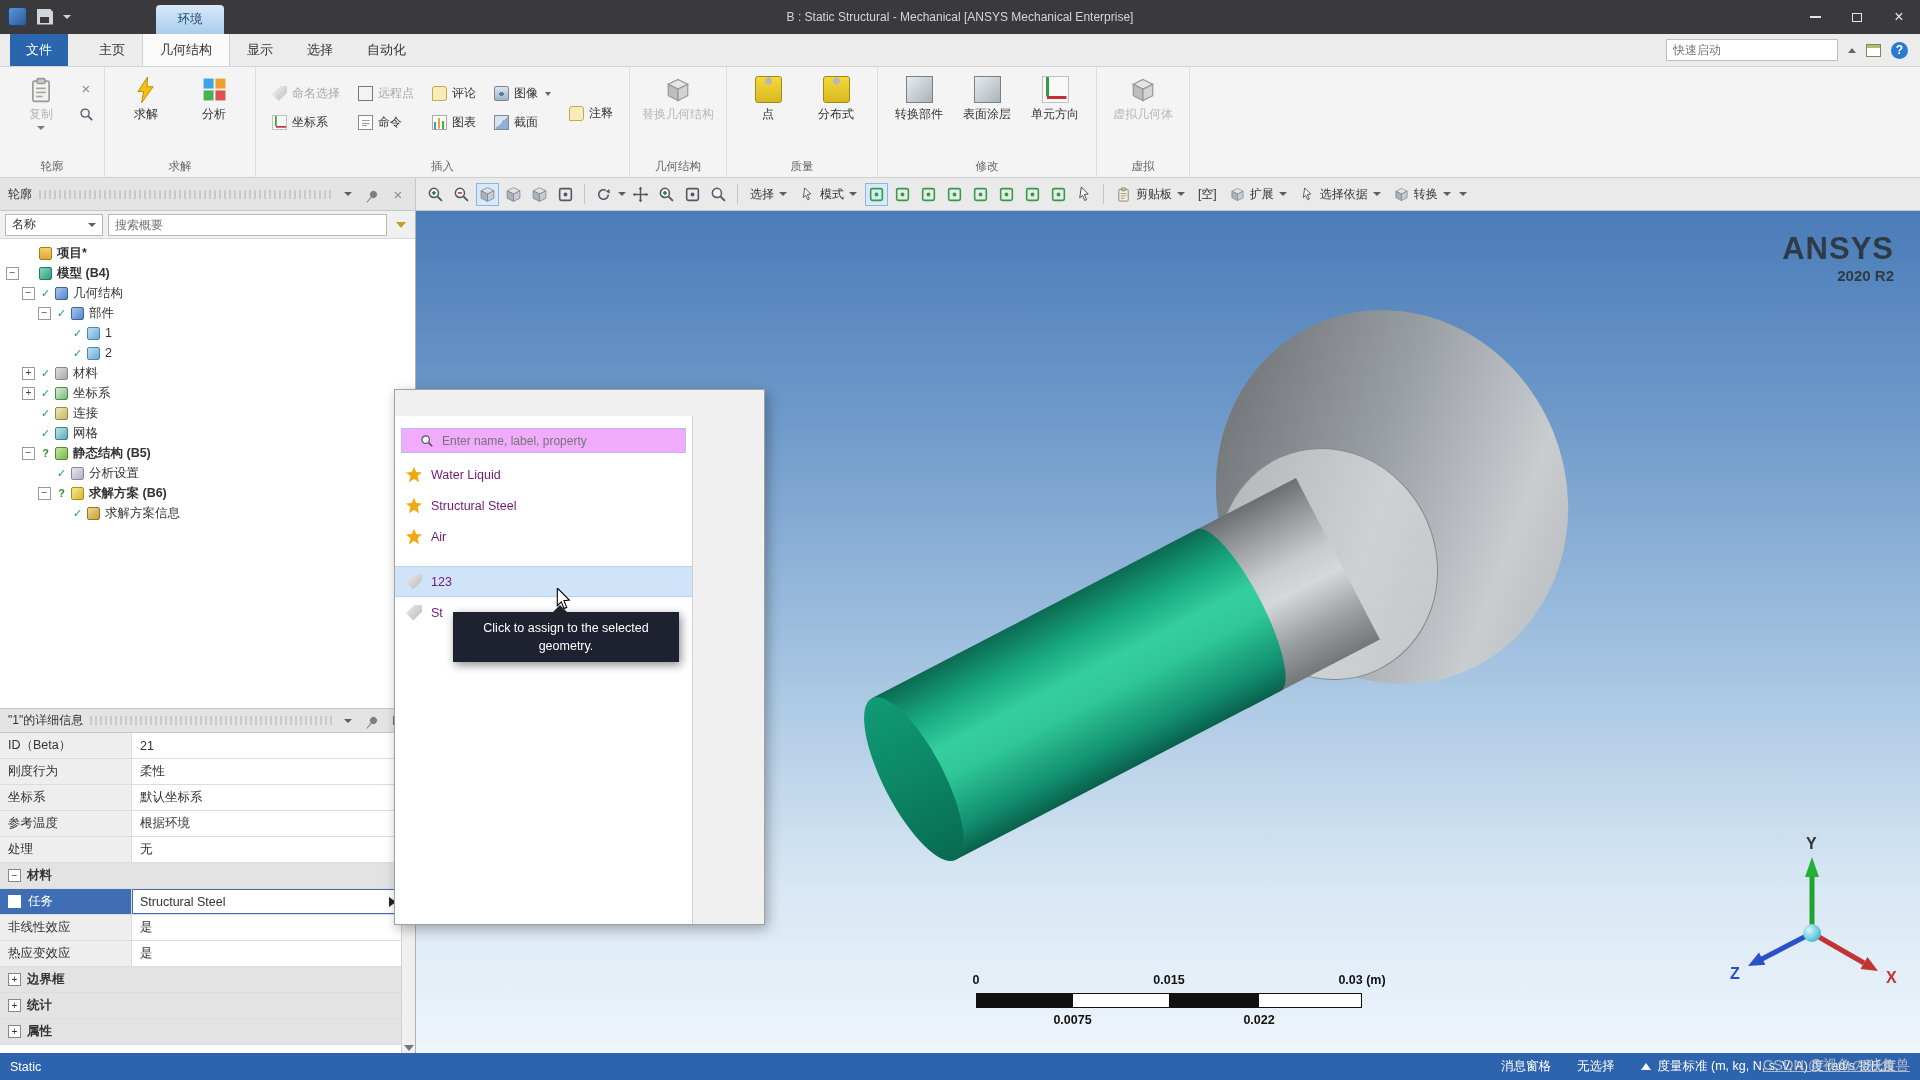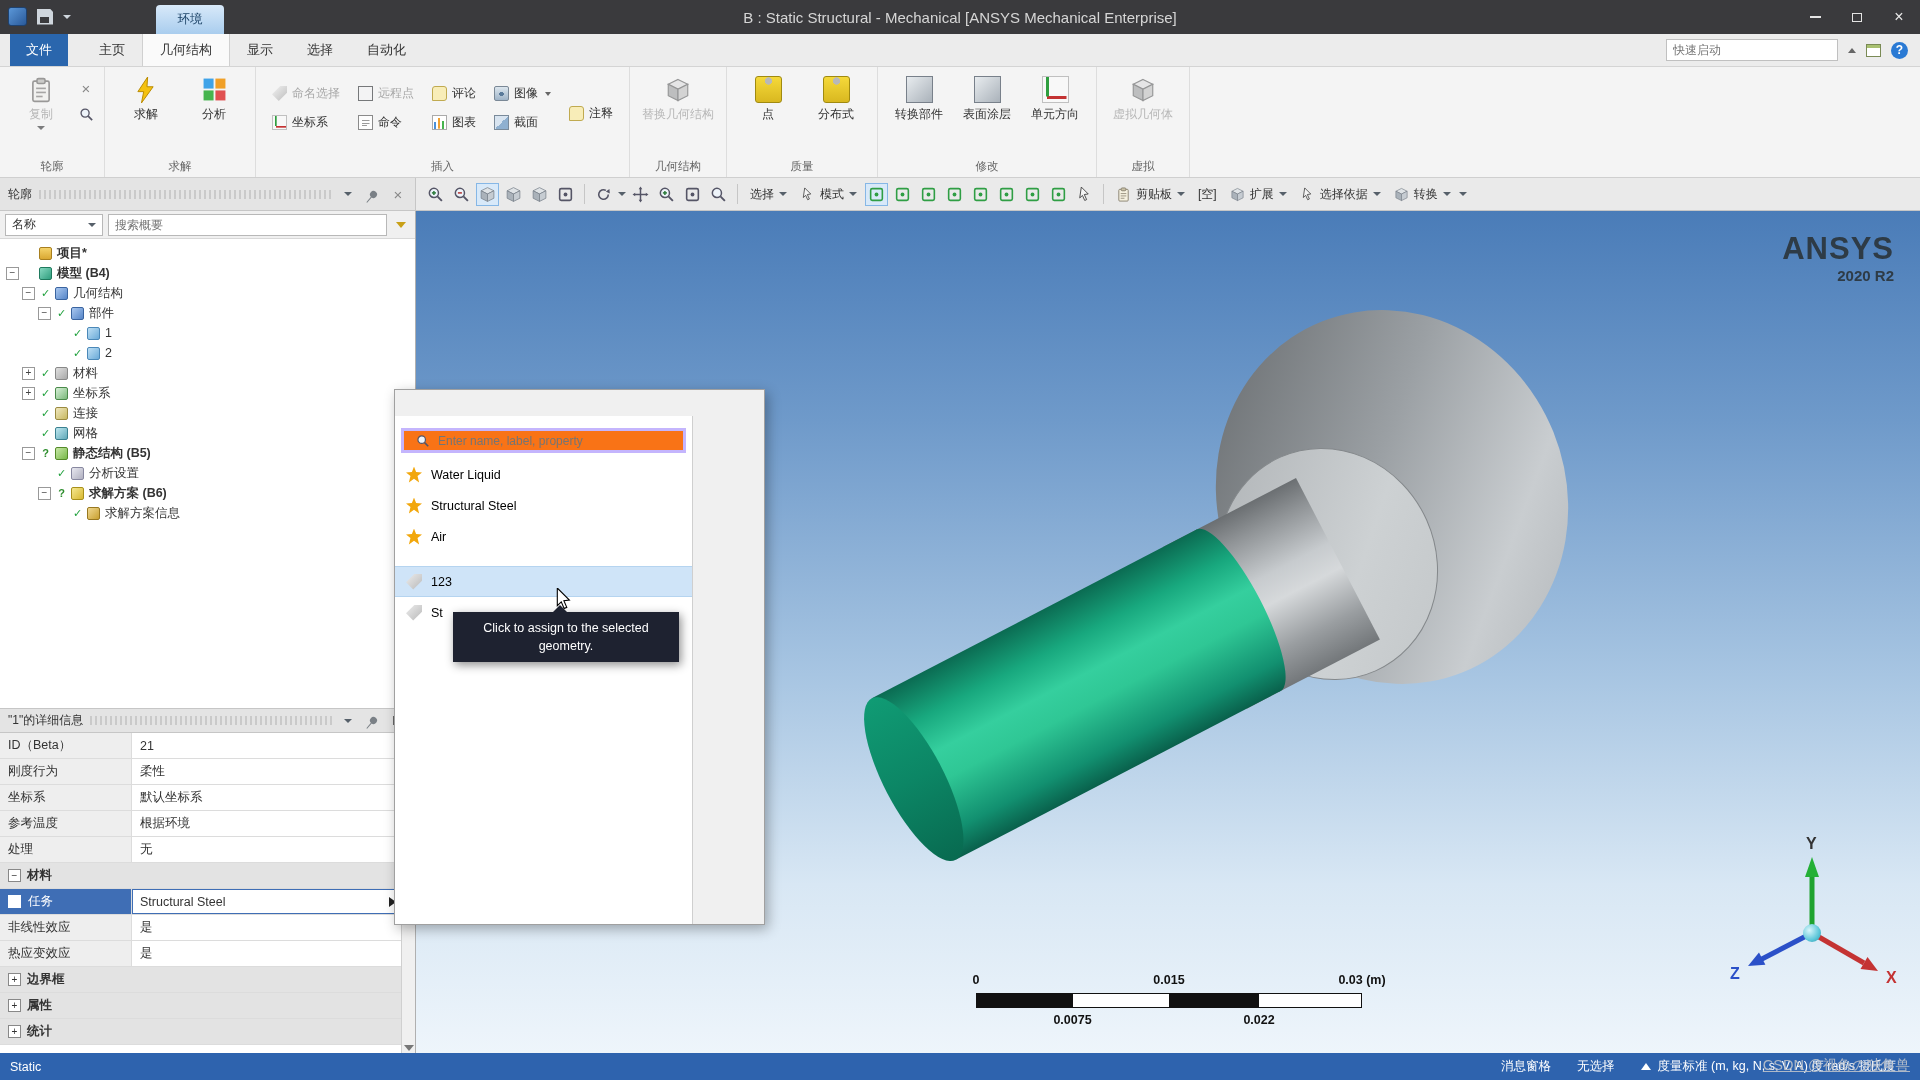--- a/index.html
+++ b/index.html
@@ -10,21 +10,21 @@
   .titlebar{position:absolute;left:0;top:0;right:0;height:34px;background:#3a3a3d;}
   .qat{position:absolute;left:8px;top:7px;display:flex;align-items:center;gap:10px;}
   .appic{width:19px;height:19px;border-radius:3px;background:linear-gradient(135deg,#5b97d8,#2a5a9a);border:1px solid #1e4270;}
   .saveic{width:16px;height:16px;background:#cfd6dd;clip-path:polygon(0 0,80% 0,100% 20%,100% 100%,0 100%);position:relative;}
   .saveic::after{content:"";position:absolute;left:3px;bottom:2px;width:9px;height:6px;background:#3a3a3d;}
   .caret{width:0;height:0;border-left:4px solid transparent;border-right:4px solid transparent;border-top:4px solid #56606a;}
   .caret.lt{border-top-color:#cfd6dd;}
   .ctxtab{position:absolute;left:156px;top:5px;width:68px;height:29px;border-radius:4px 4px 0 0;
     background:linear-gradient(#d8e9f9,#a9cdee);color:#1d4468;display:flex;align-items:center;justify-content:center;font-size:12.5px;}
   .tbtitle{position:absolute;left:300px;right:300px;top:0;height:34px;display:flex;align-items:center;justify-content:center;
-    color:#d6d6d6;font-size:15px;white-space:nowrap;}
+    color:#d6d6d6;font-size:12px;white-space:nowrap;}
   .winbtns{position:absolute;right:0;top:0;height:34px;display:flex;}
   .winbtn{width:42px;height:34px;display:flex;align-items:center;justify-content:center;}
   .wmin{width:11px;height:2px;background:#e4e4e4;}
   .wmax{width:10px;height:9px;border:1.5px solid #e4e4e4;}
   .wclose{color:#e9e9e9;font-size:16px;line-height:1;}
 
   
   .tabrow{position:absolute;top:34px;left:0;right:0;height:33px;background:#ececec;border-bottom:1px solid #d4d4d4;display:flex;align-items:stretch;}
   .filetab{margin-left:10px;width:58px;background:#2a66ad;color:#fff;display:flex;align-items:center;justify-content:center;font-size:13px;}
   .tabsflex{display:flex;align-items:stretch;margin-left:14px;}
@@ -150,24 +150,24 @@
   .rseg{height:100%;}
   .rseg.b{background:#111;}
   .rseg.w{background:#fff;}
   .rtick{position:absolute;transform:translateX(-50%);white-space:nowrap;font-weight:bold;}
 
   
   .flyout{position:absolute;left:394px;top:389px;width:371px;height:536px;background:#f0f0f0;border:1px solid #a0a0a0;
     box-shadow:3px 4px 12px rgba(0,0,0,.3);z-index:20;}
   .fhdr{height:26px;display:flex;align-items:center;padding-left:9px;font-size:12.5px;color:#222;}
   .flist{position:absolute;left:0;top:26px;bottom:0;width:298px;background:#fff;border-right:1px solid #cfcfcf;}
-  .fsearch{margin:12px 6px 6px 6px;height:25px;background:#f97316;border:3px solid #c4b5fd;display:flex;align-items:center;gap:6px;padding:0 12px;}
+  .fsearch{margin:12px 6px 6px 6px;height:25px;background:#f0abfc;border:1px solid #c4b5fd;display:flex;align-items:center;gap:6px;padding:0 18px;}
   .fsearch input{border:none;outline:none;flex:1;min-width:0;font-size:12px;color:#444;background:transparent;
     font-family:"Liberation Sans","DejaVu Sans",sans-serif;}
-  .frow{height:31px;display:flex;align-items:center;gap:9px;padding-left:11px;font-size:12.5px;color:#000000;}
+  .frow{height:31px;display:flex;align-items:center;gap:9px;padding-left:11px;font-size:12.5px;color:#701a75;}
   .frow.sel{background:#cfe4f8;border-top:1px solid #b5d4f0;border-bottom:1px solid #b5d4f0;}
   .frow.gap{margin-top:14px;}
   .fico{width:16px;height:16px;flex:none;}
   .fico.star{background:#f2a70c;clip-path:polygon(50% 0,63% 35%,100% 38%,72% 60%,82% 100%,50% 77%,18% 100%,28% 60%,0 38%,37% 35%);}
   .fico.tag{background:linear-gradient(135deg,#ededed,#b8b8b8);clip-path:polygon(0 55%,55% 0,100% 0,100% 45%,45% 100%);}
 
   .tooltip{position:absolute;left:453px;top:612px;width:226px;background:#1e2230;color:#fff;font-size:12.5px;text-align:center;
     padding:7px 10px;z-index:30;box-shadow:2px 3px 9px rgba(0,0,0,.45);line-height:1.45;}
   .tooltip .notch{position:absolute;top:-7px;left:100px;width:0;height:0;border-left:7px solid transparent;border-right:7px solid transparent;border-bottom:7px solid #1e2230;}
   .cursor{position:absolute;left:556px;top:588px;z-index:40;}
@@ -774,26 +774,26 @@
           <span class="dlabel">热应变效应</span>
           <span class="dvalue">是</span>
         </div>
 
         <div class="drow c">
           <span class="dlabel">边界框</span>
 
         </div>
 
         <div class="drow c">
+          <span class="dlabel">统计</span>
+
+        </div>
+
+        <div class="drow c">
           <span class="dlabel">属性</span>
-
-        </div>
-
-        <div class="drow c">
-          <span class="dlabel">统计</span>
 
         </div>
       </div>
     <div class="detsb">
       <div class="thumb"></div>
       <div class="sbdown"></div>
     </div>
   </div>
 </div>
 

